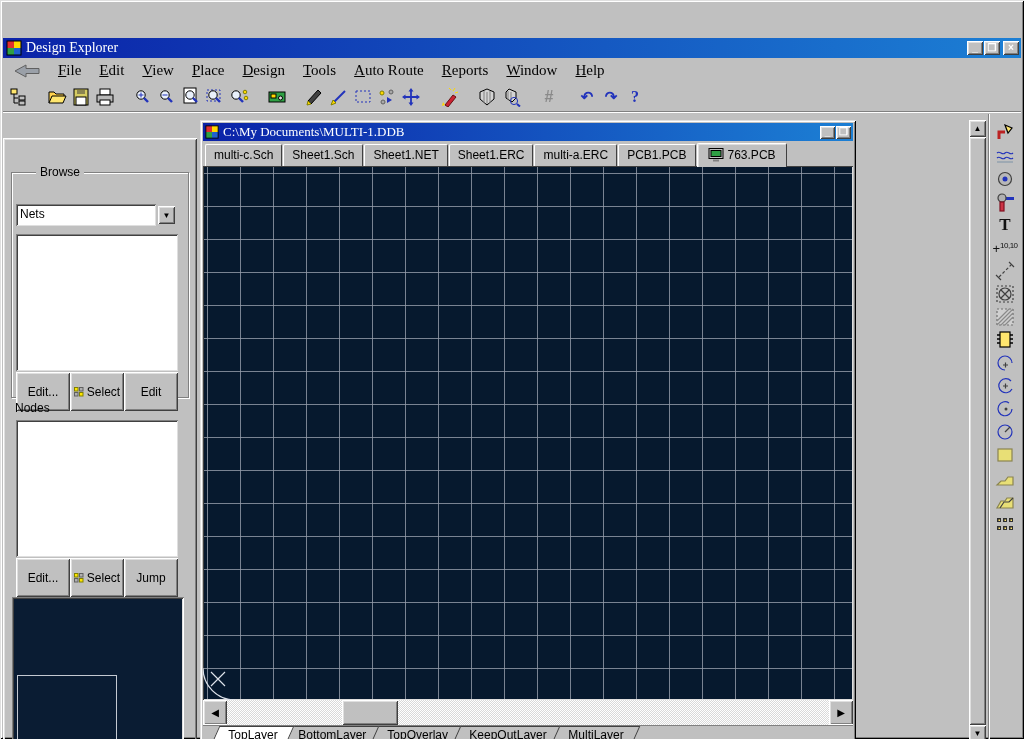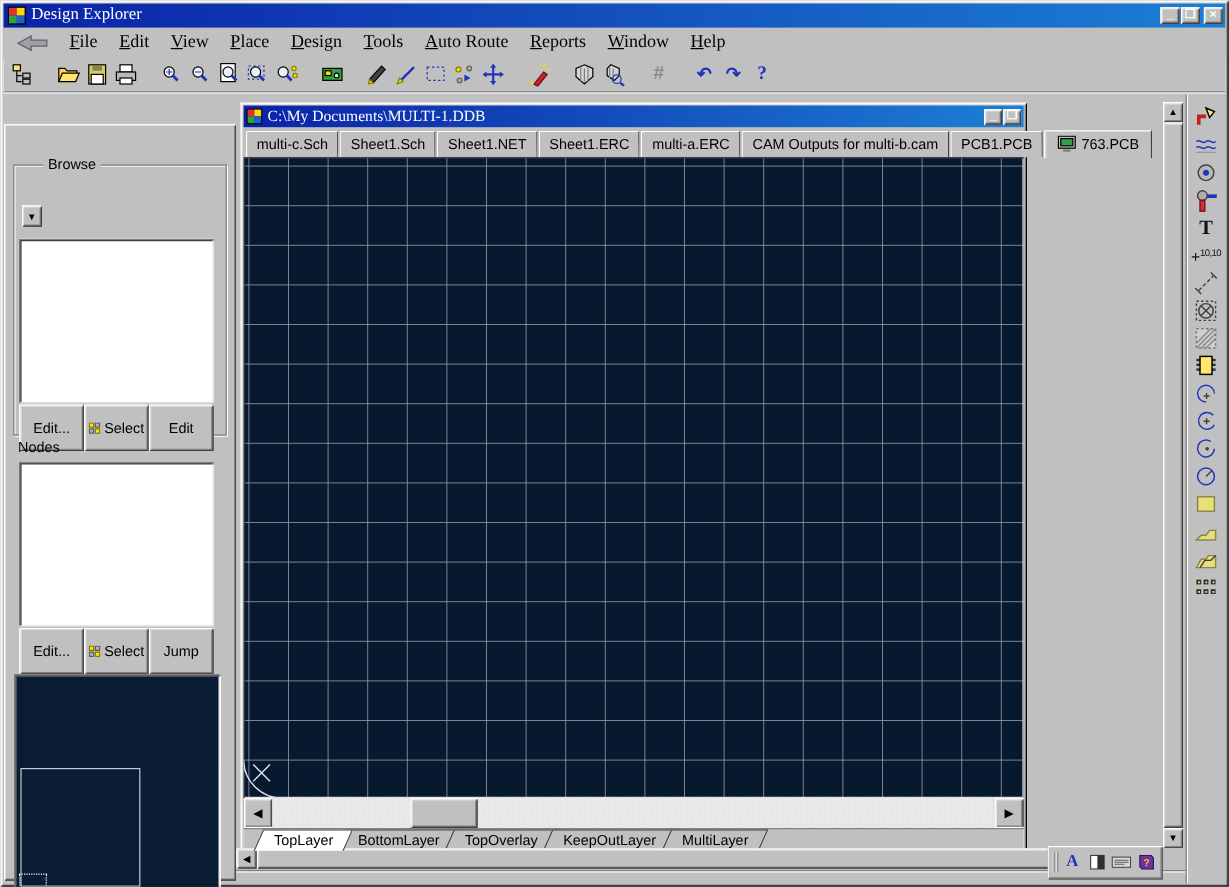--- a/index.html
+++ b/index.html
@@ -1,18 +1,18 @@
 <!DOCTYPE html>
 <html><head>
 <meta charset="utf-8">
 <style>
   * { margin:0; padding:0; box-sizing:border-box; }
   html,body { width:1024px; height:739px; overflow:hidden; background:#c0c0c0;
               font-family:"Liberation Sans", sans-serif; font-size:12px; color:#000; }
-  .abs { position:absolute; }
+  .abs { position:absolute;margin-top:35px; }
   .app { position:relative; width:1024px; height:739px; background:#c0c0c0;
          box-shadow: inset 1px 1px 0 #dfdfdf, inset -1px -1px 0 #000, inset 2px 2px 0 #fff, inset -2px -2px 0 #808080; }
   .sunken { box-shadow: inset 1px 1px 0 #808080, inset -1px -1px 0 #fff, inset 2px 2px 0 #404040, inset -2px -2px 0 #dfdfdf; }
   .btn95 { background:#c0c0c0; box-shadow: inset 1px 1px 0 #fff, inset -1px -1px 0 #404040, inset 2px 2px 0 #dfdfdf, inset -2px -2px 0 #808080;
            display:flex; align-items:center; justify-content:center; cursor:default; user-select:none; }
   .field { background:#fff; box-shadow: inset 1px 1px 0 #808080, inset -1px -1px 0 #dfdfdf, inset 2px 2px 0 #404040, inset -2px -2px 0 #fff; }
 
   
   .titlebar { left:3px; top:3px; width:1018px; height:20px; display:flex; align-items:center; padding:0 2px;
               color:#fff; font-family:"Liberation Serif", serif; font-size:14px; }
@@ -319,20 +319,21 @@
         </span>
       </span>
     </div>
 
   <div class="sidebar abs">
     <div class="side-body">
       <div class="groupbox">
         <span class="legend">Browse</span>
       </div>
       <div class="combo">
+        <span class="combo-text field">Nets</span>
         <span class="combo-btn btn95">▼</span>
       </div>
       <div class="listbox field" style="top:96px; height:137px;"></div>
       <div class="btnrow" id="browse-buttons" style="top:234px;">
           <span class="btn95" style="flex: 1 1 0%;">
             <span>Edit...</span>
           </span>
           <span class="btn95" style="flex: 1 1 0%;">
             <span style="display: flex;">
               <svg viewBox="0 0 10 10">
@@ -403,23 +404,20 @@
             <span>Sheet1.Sch</span>
           </span>
           <span class="doc-tab">
             <span>Sheet1.NET</span>
           </span>
           <span class="doc-tab">
             <span>Sheet1.ERC</span>
           </span>
           <span class="doc-tab">
             <span>multi-a.ERC</span>
-          </span>
-          <span class="doc-tab">
-            <span>CAM Outputs for multi-b.cam</span>
           </span>
           <span class="doc-tab">
             <span>PCB1.PCB</span>
           </span>
           <span class="doc-tab active">
             <span style="display: flex;">
               <svg viewBox="0 0 16 14">
                 <rect x="1" y="0.5" width="14" height="10" fill="#c0c0c0" stroke="#000"></rect>
                 <rect x="3" y="2.5" width="10" height="6" fill="#2fa044" stroke="#000"></rect>
                 <rect x="5" y="11.5" width="6" height="2" fill="#808080"></rect>

